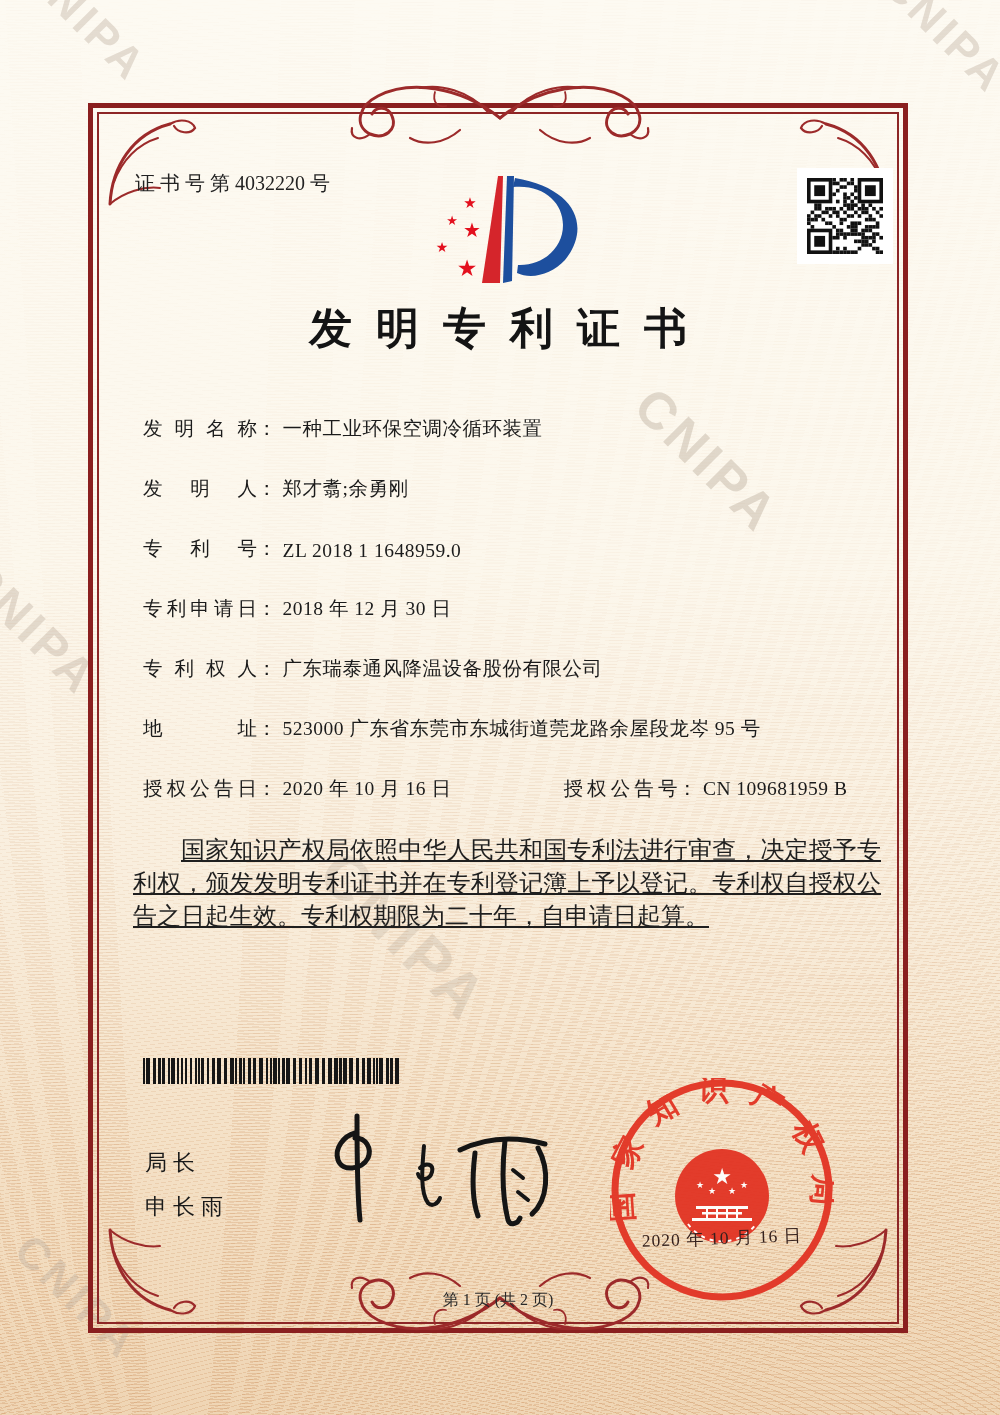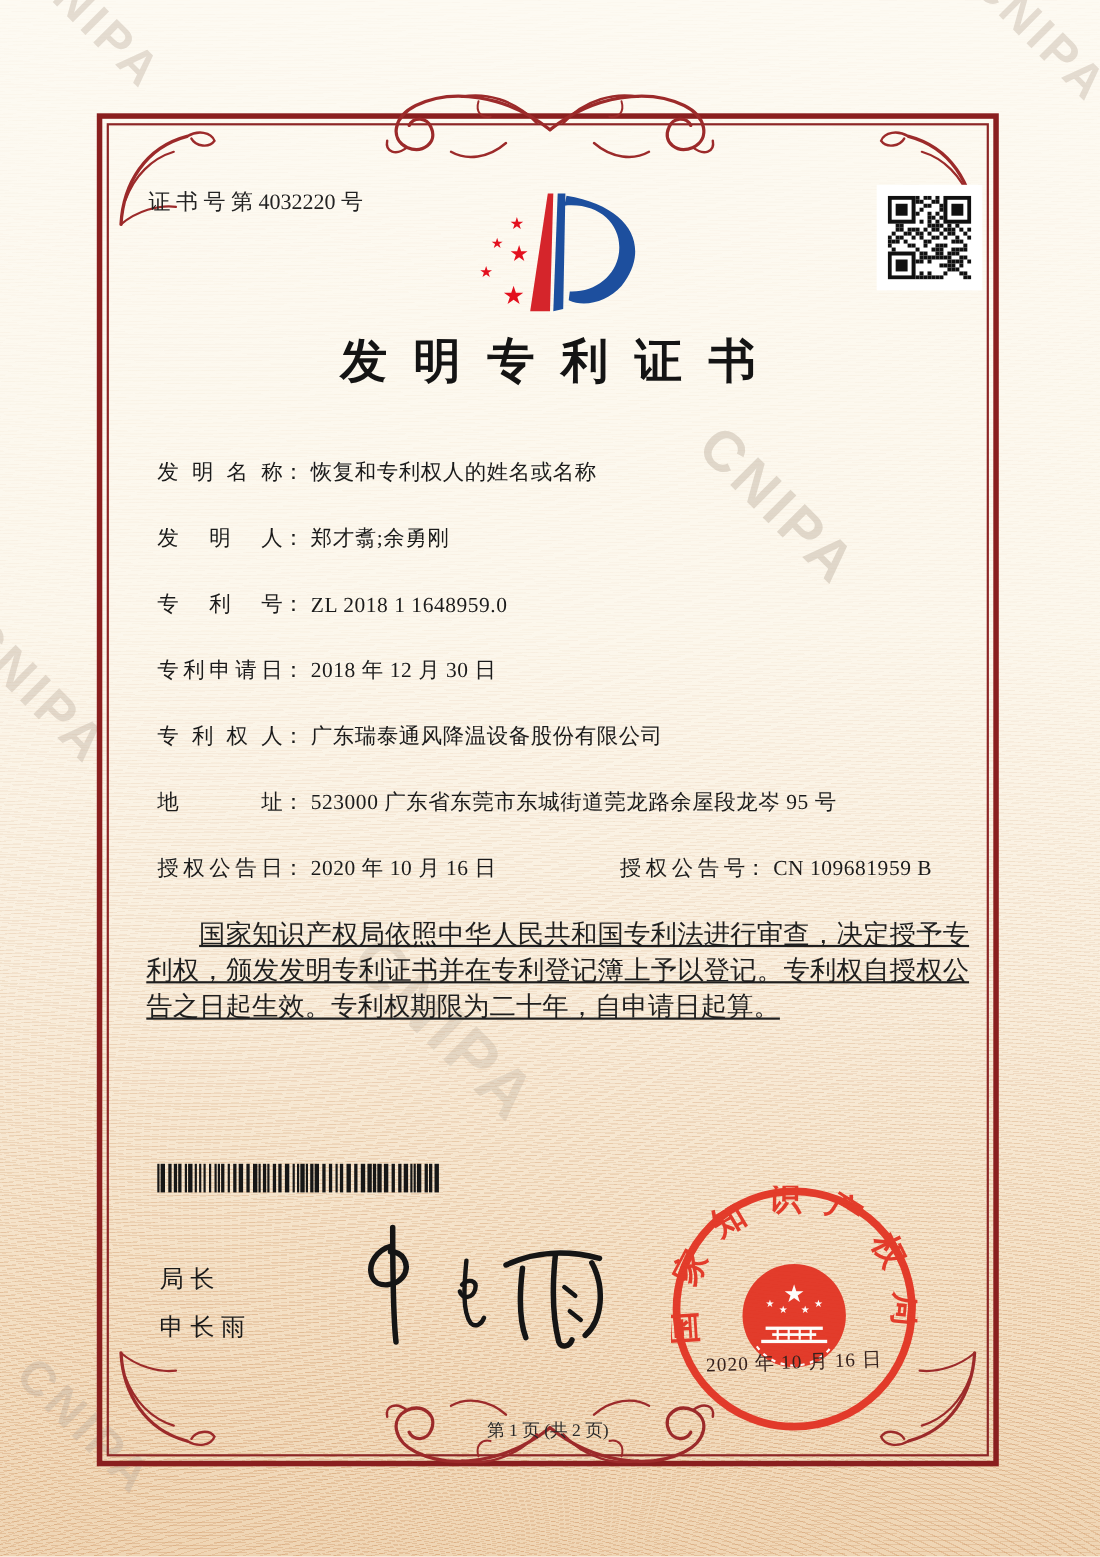--- a/index.html
+++ b/index.html
@@ -272,21 +272,21 @@
         <rect x="20" y="20" width="1" height="1" fill="#111"></rect>
       </svg>
   </div>
 
   <div class="title">发明专利证书</div>
 
   <div class="fields">
     <div class="frow">
       <span class="flabel">发明名称</span>
         <span class="colon">：</span>
-      <span class="fvalue">恢复和专利权人的姓名或名称</span>
+      <span class="fvalue">一种工业环保空调冷循环装置</span>
     </div>
     <div class="frow">
       <span class="flabel">发明人</span>
         <span class="colon">：</span>
       <span class="fvalue">郑才翥;余勇刚</span>
     </div>
     <div class="frow">
       <span class="flabel">专利号</span>
         <span class="colon">：</span>
       <span class="fvalue">ZL 2018 1 1648959.0</span>

